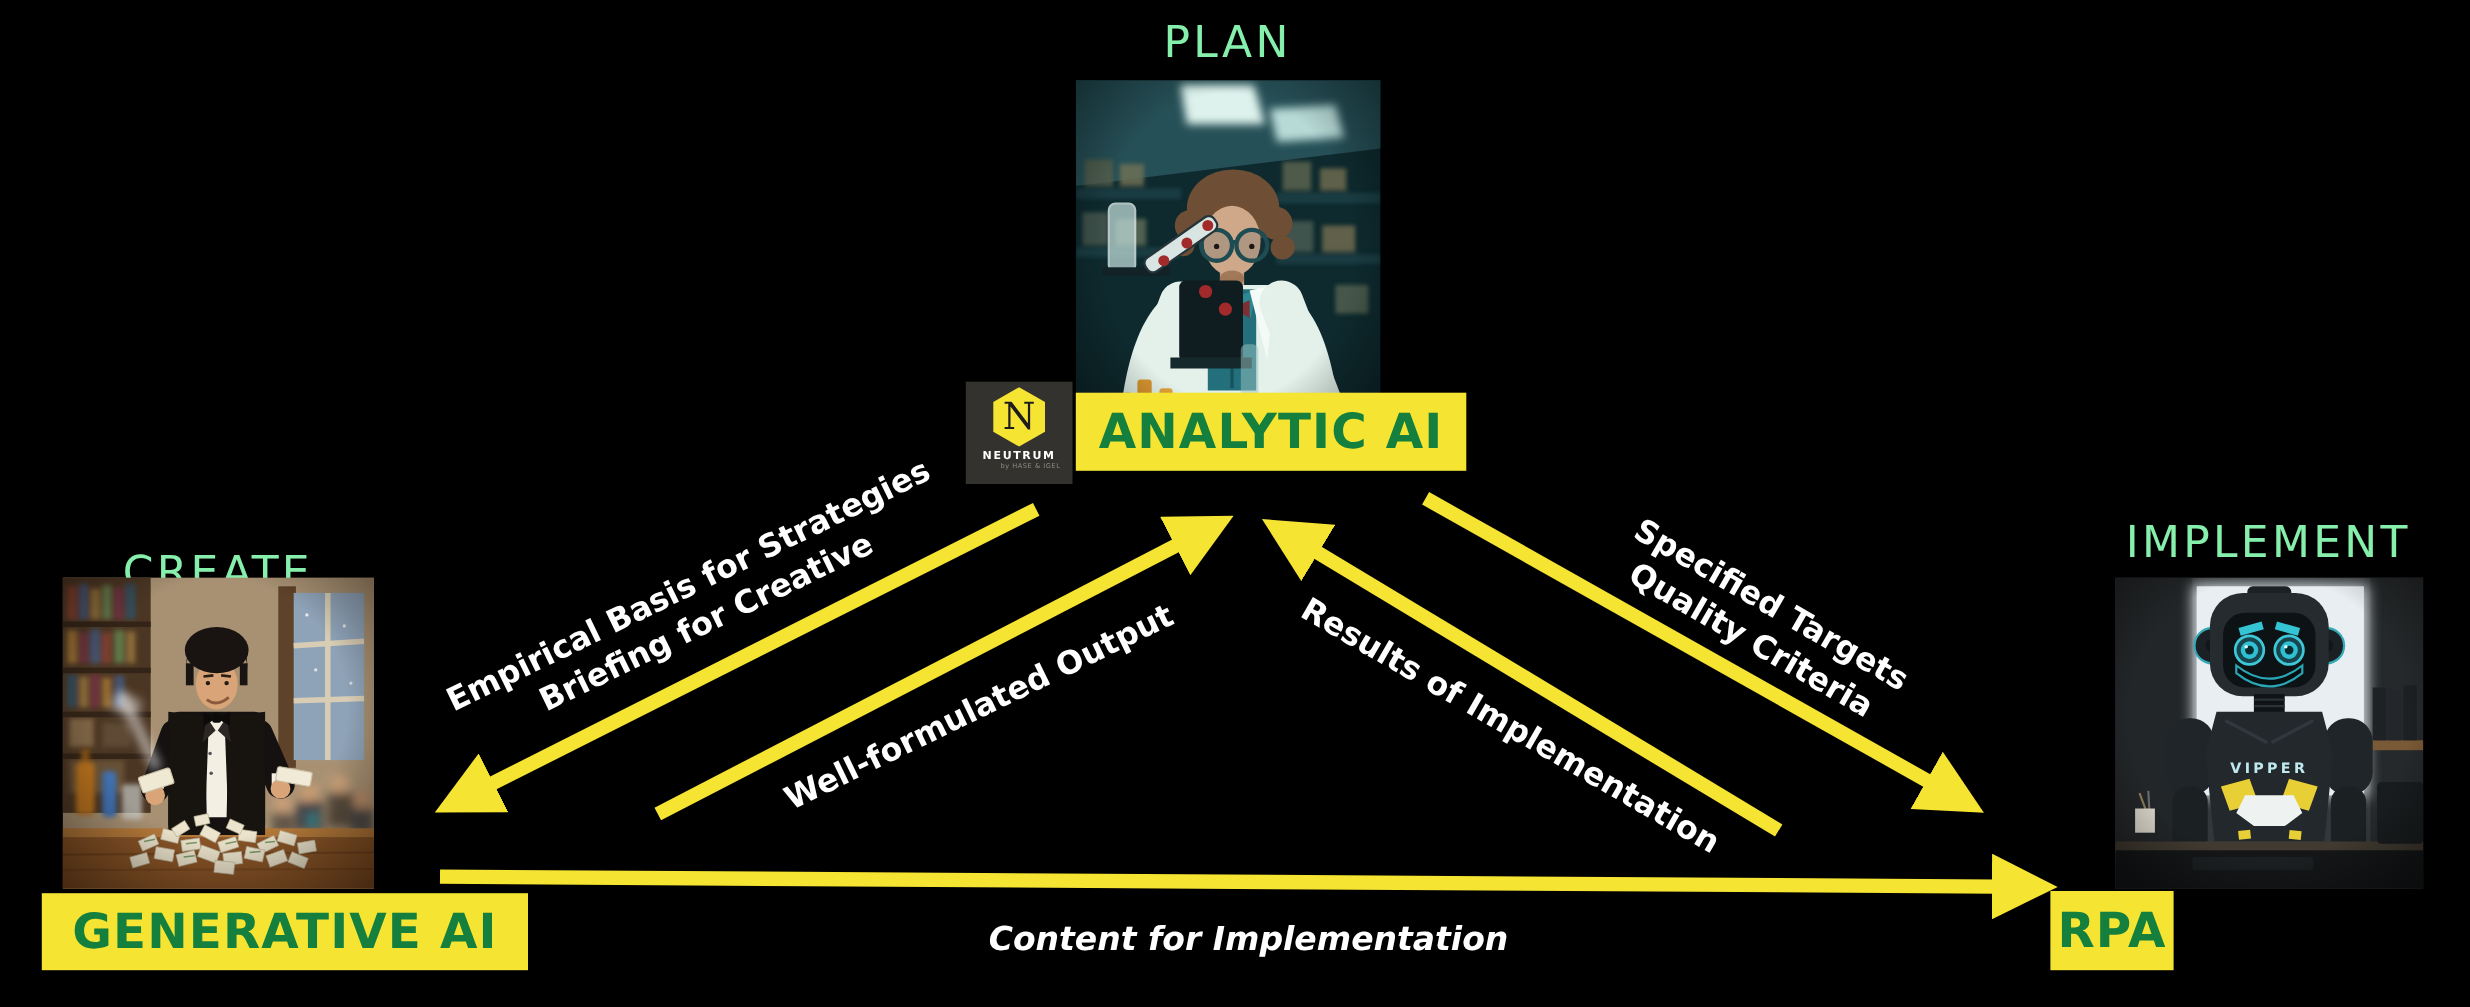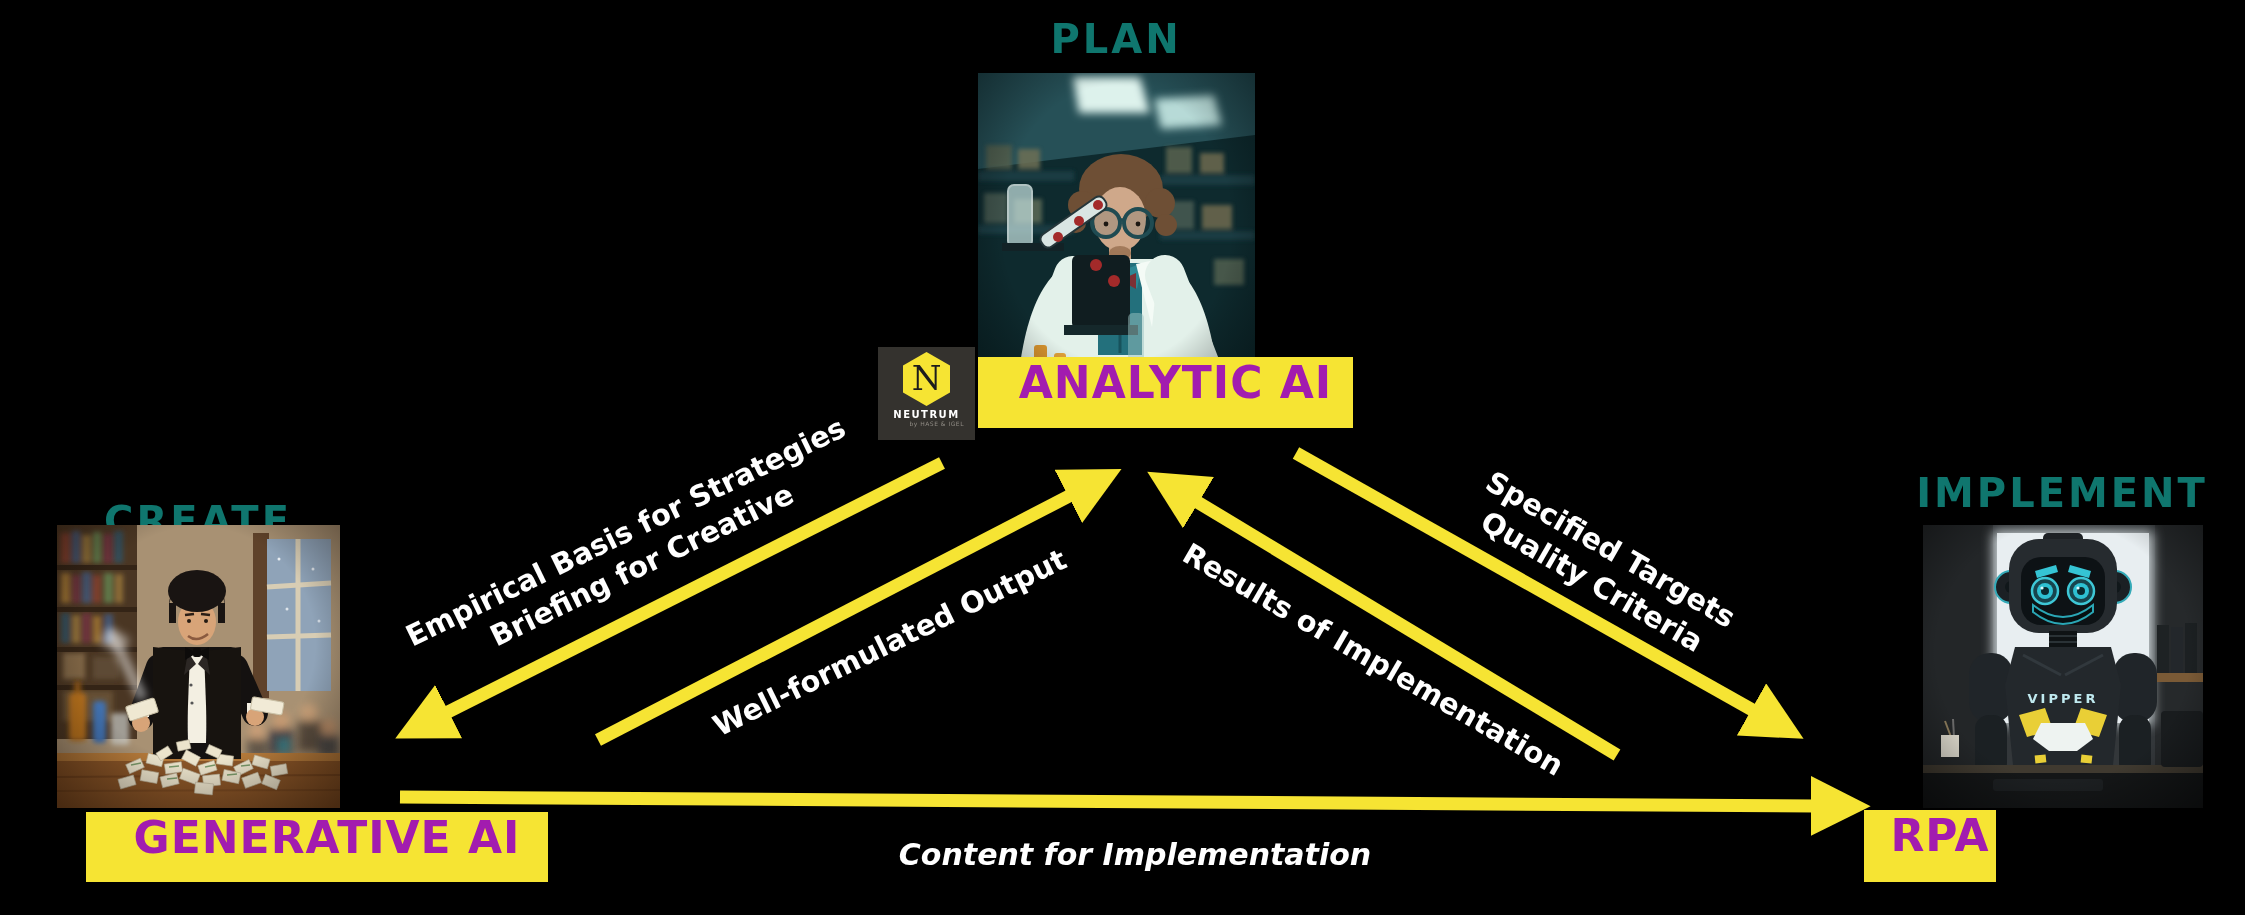--- a/index.html
+++ b/index.html
@@ -2,28 +2,28 @@
 <html><head>
 <meta charset="utf-8">
 <style>
   html,body{margin:0;padding:0;background:#000;}
   #stage{
     position:relative;width:2245px;height:915px;background:#000;overflow:hidden;
     font-family:"DejaVu Sans","Liberation Sans",sans-serif;
   }
   
   .phase-label{
-    position:absolute;color:#0f766e;font-weight:700;font-size:40px;letter-spacing:3px;
+    position:absolute;color:#86efac;font-weight:400;font-size:40px;letter-spacing:3px;
     transform:translateX(-50%);white-space:nowrap;
   }
   
   .badge{
-    position:absolute;background:#F6E433;color:#a21caf;font-weight:700;
-    display:flex;align-items:flex-start;justify-content:center;
-    font-size:44px;letter-spacing:1px;white-space:nowrap;z-index:5;padding-left:20px;
+    position:absolute;background:#F6E433;color:#15803d;font-weight:700;
+    display:flex;align-items:center;justify-content:center;
+    font-size:44px;letter-spacing:1px;white-space:nowrap;z-index:5;
   }
   
   .edge-label{
     position:absolute;color:#fff;font-weight:700;font-size:29px;line-height:1.28;
     text-align:center;white-space:nowrap;z-index:6;
     text-shadow:0 0 6px rgba(0,0,0,.95),2px 2px 3px rgba(0,0,0,.8);
   }
   .edge-label div{white-space:nowrap;}
   
   .photo{position:absolute;z-index:2;display:block;}
@@ -404,21 +404,21 @@
     <div>Quality Criteria</div>
   </div>
 
   <div class="edge-label" style="left:1135px;top:855px;transform:translate(-50%,-50%); font-size:30px;font-style:italic;">
     <div>Content for Implementation</div>
   </div>
 
   <div class="badge" style="left:978px;top:357px;width:355px;height:71px;">
     <span>ANALYTIC AI</span>
   </div>
-  <div class="badge" style="left:38px;top:812px;width:442px;height:70px;margin-left:48px;">
+  <div class="badge" style="left:38px;top:812px;width:442px;height:70px;">
     <span>GENERATIVE AI</span>
   </div>
   <div class="badge" style="left:1864px;top:810px;width:112px;height:72px;">
     <span>RPA</span>
   </div>
 
   <div id="neutrum-logo">
     <svg width="97" height="64" viewBox="0 0 97 64">
       <polygon points="48.5,5 72,18.5 72,45.5 48.5,59 25,45.5 25,18.5" fill="#F6E433"></polygon>
       <text x="48.5" y="43" text-anchor="middle" font-size="34" font-family="DejaVu Serif, Liberation Serif, serif" fill="#1c1c1c">N</text>

